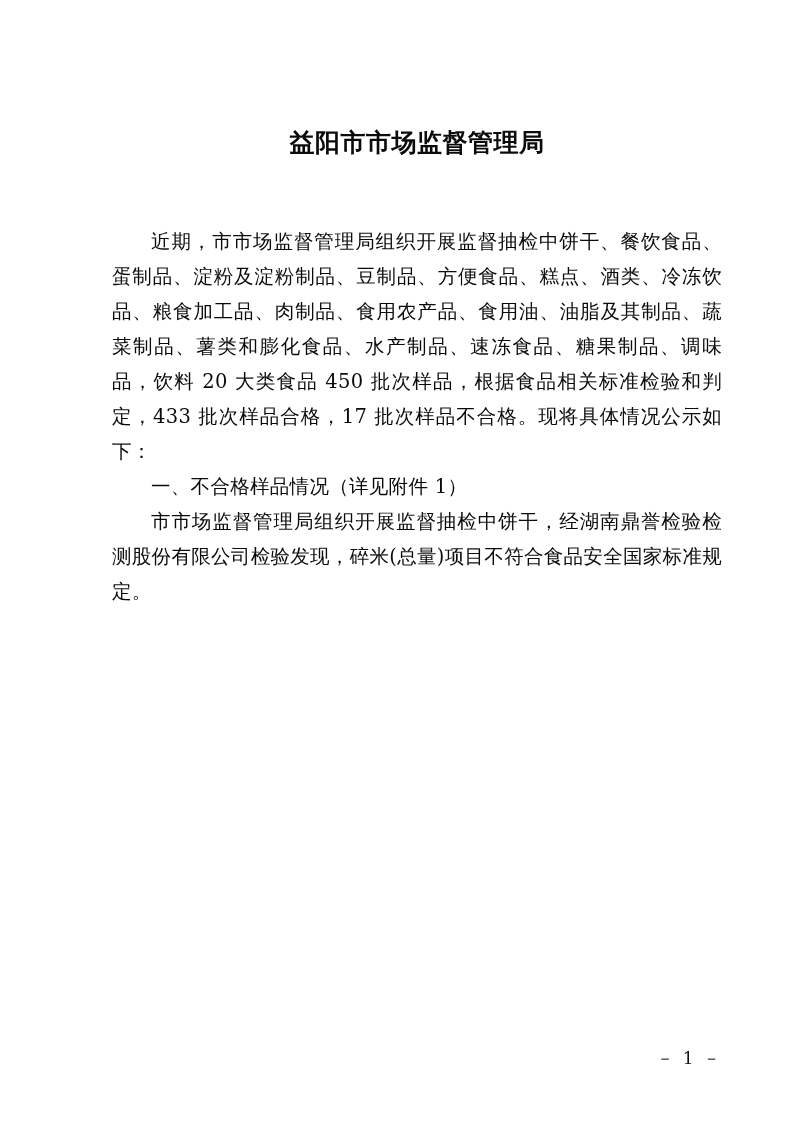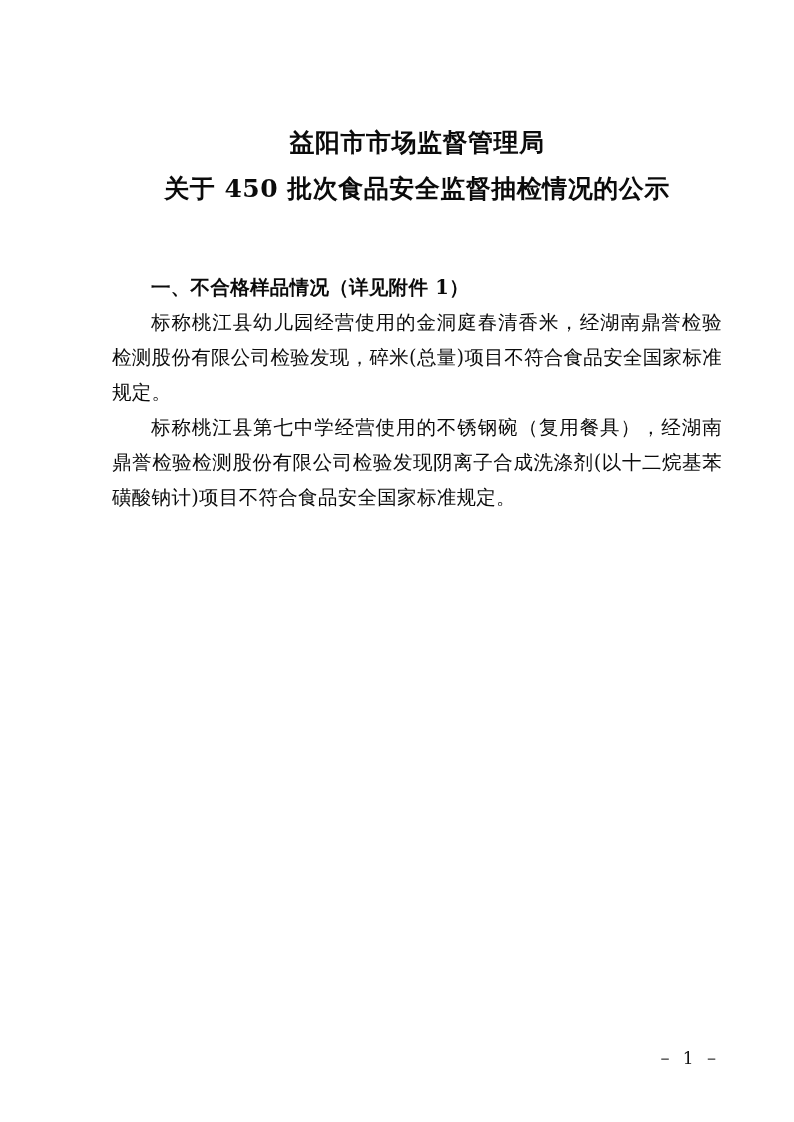--- a/index.html
+++ b/index.html
@@ -44,46 +44,45 @@
     text-justify: inter-ideograph;
     letter-spacing: 0.3px;
   }
   .para {
     margin: 0;
     text-indent: 2em;
   }
   .section-heading {
     margin: 0;
     text-indent: 2em;
-    font-weight: bold;
+    font-weight: normal;
   }
   .footer {
     position: absolute;
     left: 0;
     right: 92px;
     bottom: 52px;
     text-align: right;
     font-size: 17px;
     letter-spacing: 2px;
     color: #111;
   }
 </style>
 </head>
 <body>
 
 <div class="page">
 
   <div class="doc-title">
     <span class="line">益阳市市场监督管理局</span>
-    <span class="line">关于 450 批次食品安全监督抽检情况的公示</span>
   </div>
 
   <div class="title-gap"></div>
 
   <div class="body-text">
+    <p class="para">近期，市市场监督管理局组织开展监督抽检中饼干、餐饮食品、蛋制品、淀粉及淀粉制品、豆制品、方便食品、糕点、酒类、冷冻饮品、粮食加工品、肉制品、食用农产品、食用油、油脂及其制品、蔬菜制品、薯类和膨化食品、水产制品、速冻食品、糖果制品、调味品，饮料 20 大类食品 450 批次样品，根据食品相关标准检验和判定，433 批次样品合格，17 批次样品不合格。现将具体情况公示如下：</p>
     <p class="section-heading">一、不合格样品情况（详见附件 1）</p>
-    <p class="para">标称桃江县幼儿园经营使用的金洞庭春清香米，经湖南鼎誉检验检测股份有限公司检验发现，碎米(总量)项目不符合食品安全国家标准规定。</p>
-    <p class="para">标称桃江县第七中学经营使用的不锈钢碗（复用餐具），经湖南鼎誉检验检测股份有限公司检验发现阴离子合成洗涤剂(以十二烷基苯磺酸钠计)项目不符合食品安全国家标准规定。</p>
+    <p class="para">市市场监督管理局组织开展监督抽检中饼干，经湖南鼎誉检验检测股份有限公司检验发现，碎米(总量)项目不符合食品安全国家标准规定。</p>
   </div>
 
   <div class="footer">－ 1 －</div>
 
 </div>
 
 </body></html>

